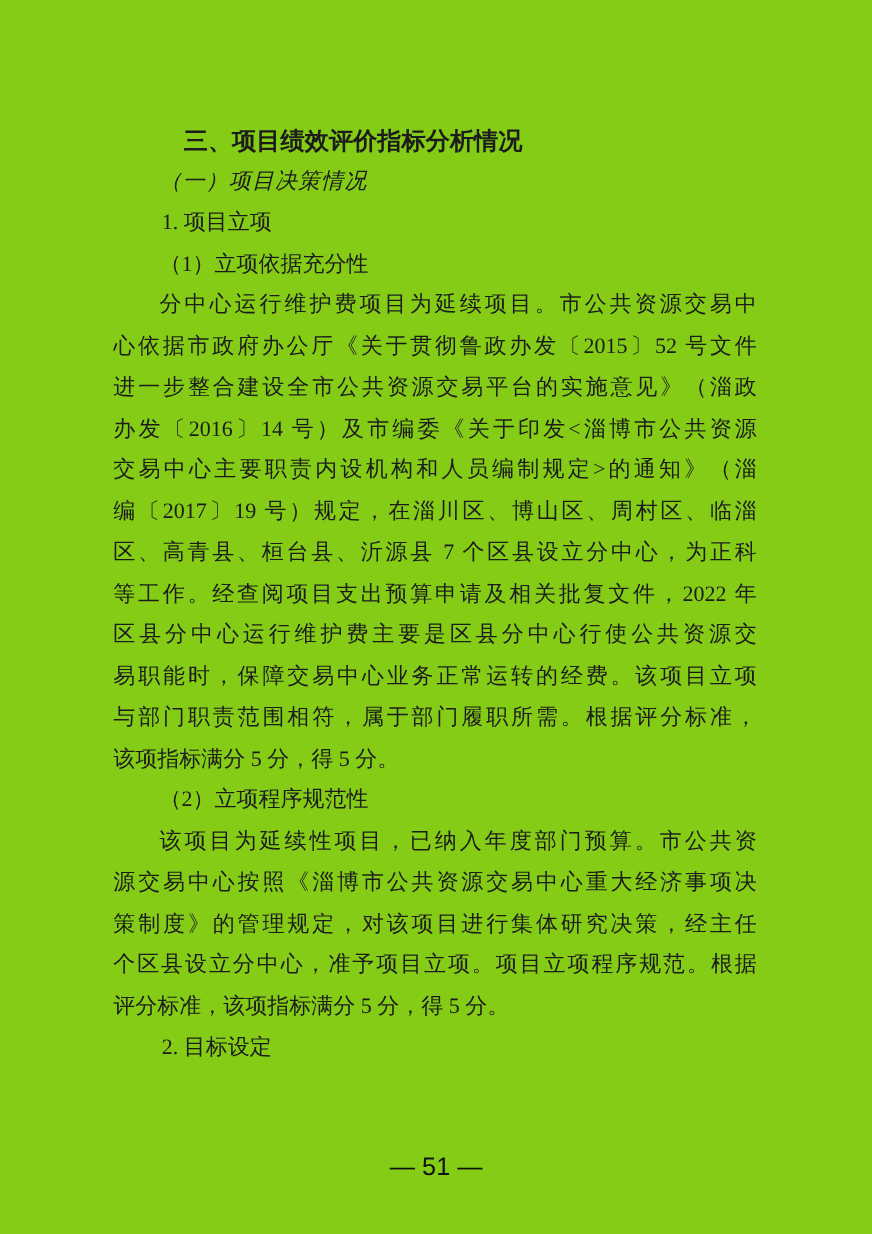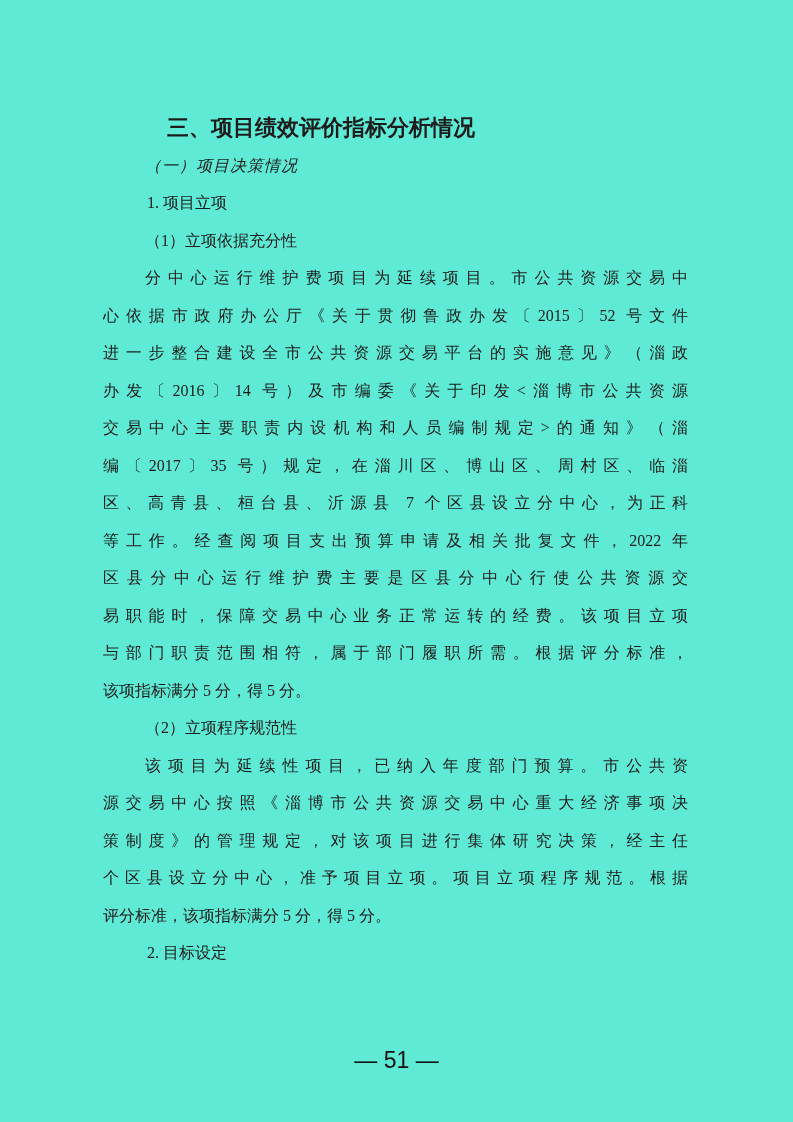--- a/index.html
+++ b/index.html
@@ -4,35 +4,35 @@
 <style>
   html, body {
     margin: 0;
     padding: 0;
     background: #ffffff;
   }
   .page {
     position: relative;
     width: 793px;
     height: 1122px;
-    background: #5eead4;
+    background: #84cc16;
     overflow: hidden;
     font-family: "Liberation Serif", "DejaVu Serif", serif;
     color: #1c1c1c;
   }
   .content {
     position: absolute;
     left: 103px;
     top: 109px;
     width: 585px;
   }
   .line {
     height: 37.5px;
     line-height: 37.5px;
-    font-size: 16px;
+    font-size: 20px;
     white-space: nowrap;
     overflow: hidden;
   }
   .h1 {
     font-family: "Liberation Sans", "DejaVu Sans", sans-serif;
     font-weight: bold;
     font-size: 22px;
     padding-left: 64px;
   }
   .h2 {
@@ -77,21 +77,21 @@
     <div class="line h1">三、项目绩效评价指标分析情况</div>
     <div class="line h2">（一）项目决策情况</div>
     <div class="line h3">1. 项目立项</div>
     <div class="line h4">（1）立项依据充分性</div>
     <div class="para">
         <div class="line first">分中心运行维护费项目为延续项目。市公共资源交易中</div>
         <div class="line">心依据市政府办公厅《关于贯彻鲁政办发〔2015〕52 号文件</div>
         <div class="line">进一步整合建设全市公共资源交易平台的实施意见》（淄政</div>
         <div class="line">办发〔2016〕14 号）及市编委《关于印发&lt;淄博市公共资源</div>
         <div class="line">交易中心主要职责内设机构和人员编制规定&gt;的通知》（淄</div>
-        <div class="line">编〔2017〕35 号）规定，在淄川区、博山区、周村区、临淄</div>
+        <div class="line">编〔2017〕19 号）规定，在淄川区、博山区、周村区、临淄</div>
         <div class="line">区、高青县、桓台县、沂源县 7 个区县设立分中心，为正科</div>
         <div class="line">等工作。经查阅项目支出预算申请及相关批复文件，2022 年</div>
         <div class="line">区县分中心运行维护费主要是区县分中心行使公共资源交</div>
         <div class="line">易职能时，保障交易中心业务正常运转的经费。该项目立项</div>
         <div class="line">与部门职责范围相符，属于部门履职所需。根据评分标准，</div>
         <div class="line last">该项指标满分 5 分，得 5 分。</div>
       </div>
     <div class="line h4">（2）立项程序规范性</div>
     <div class="para">
         <div class="line first">该项目为延续性项目，已纳入年度部门预算。市公共资</div>

